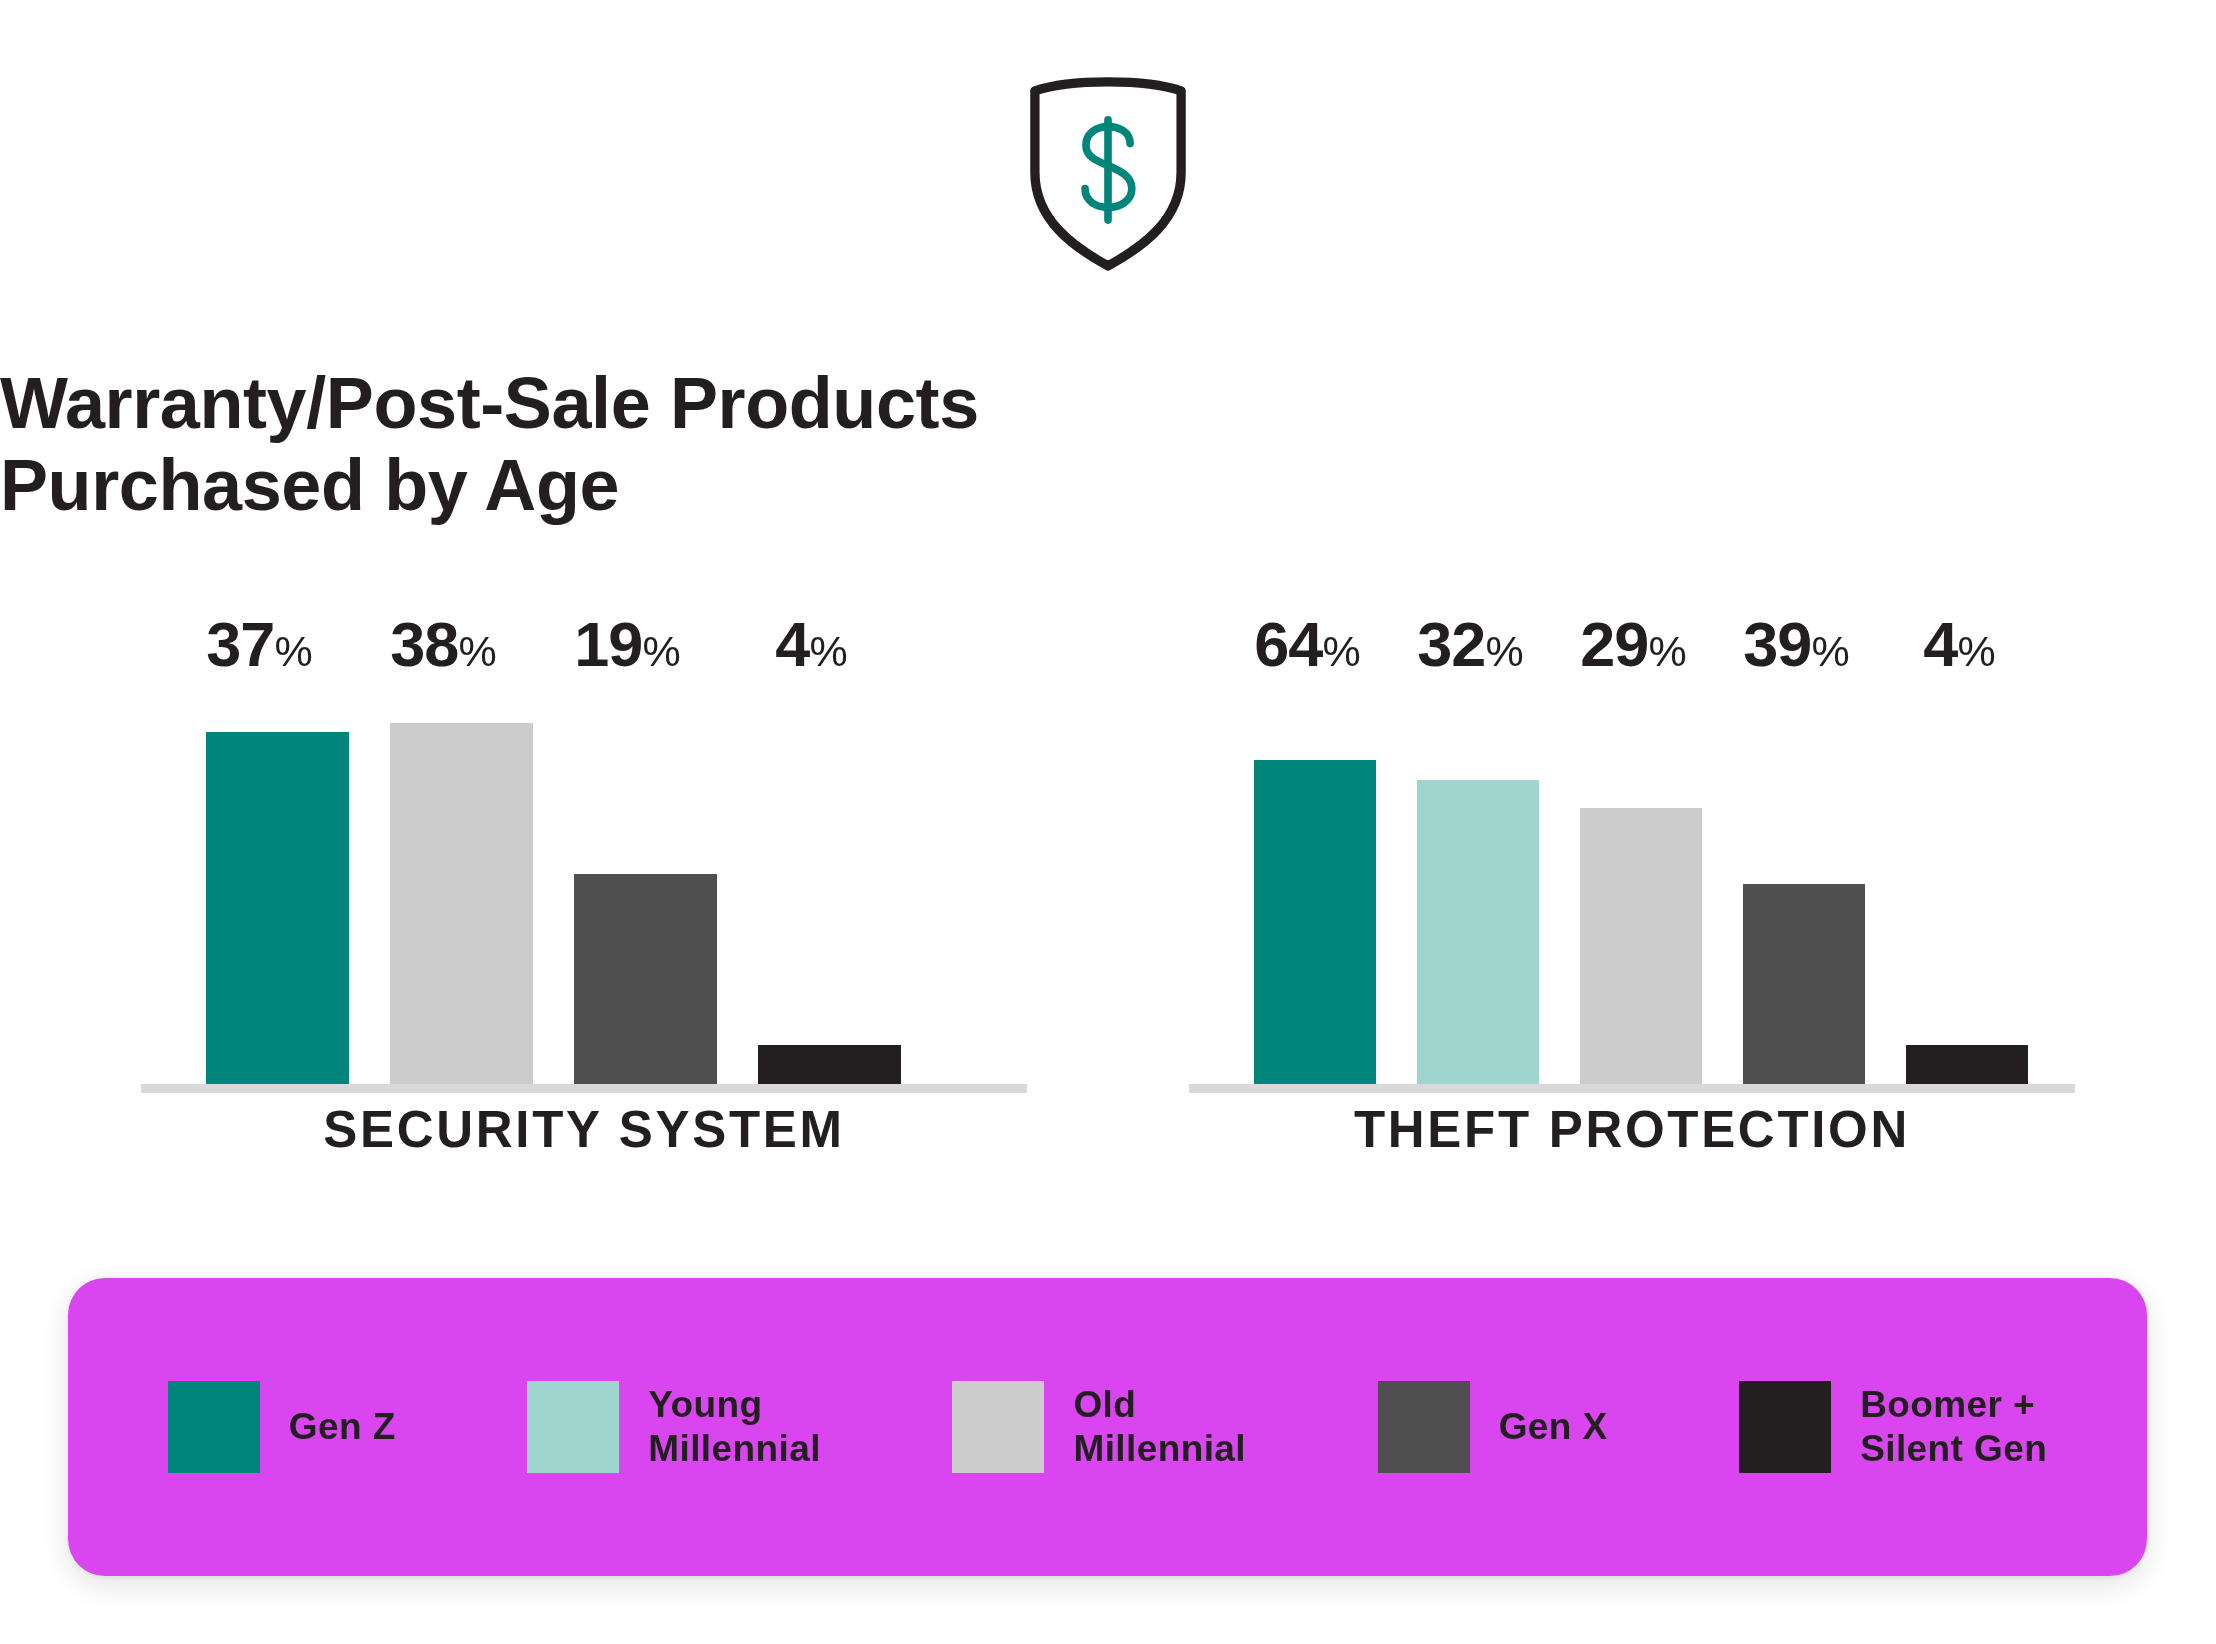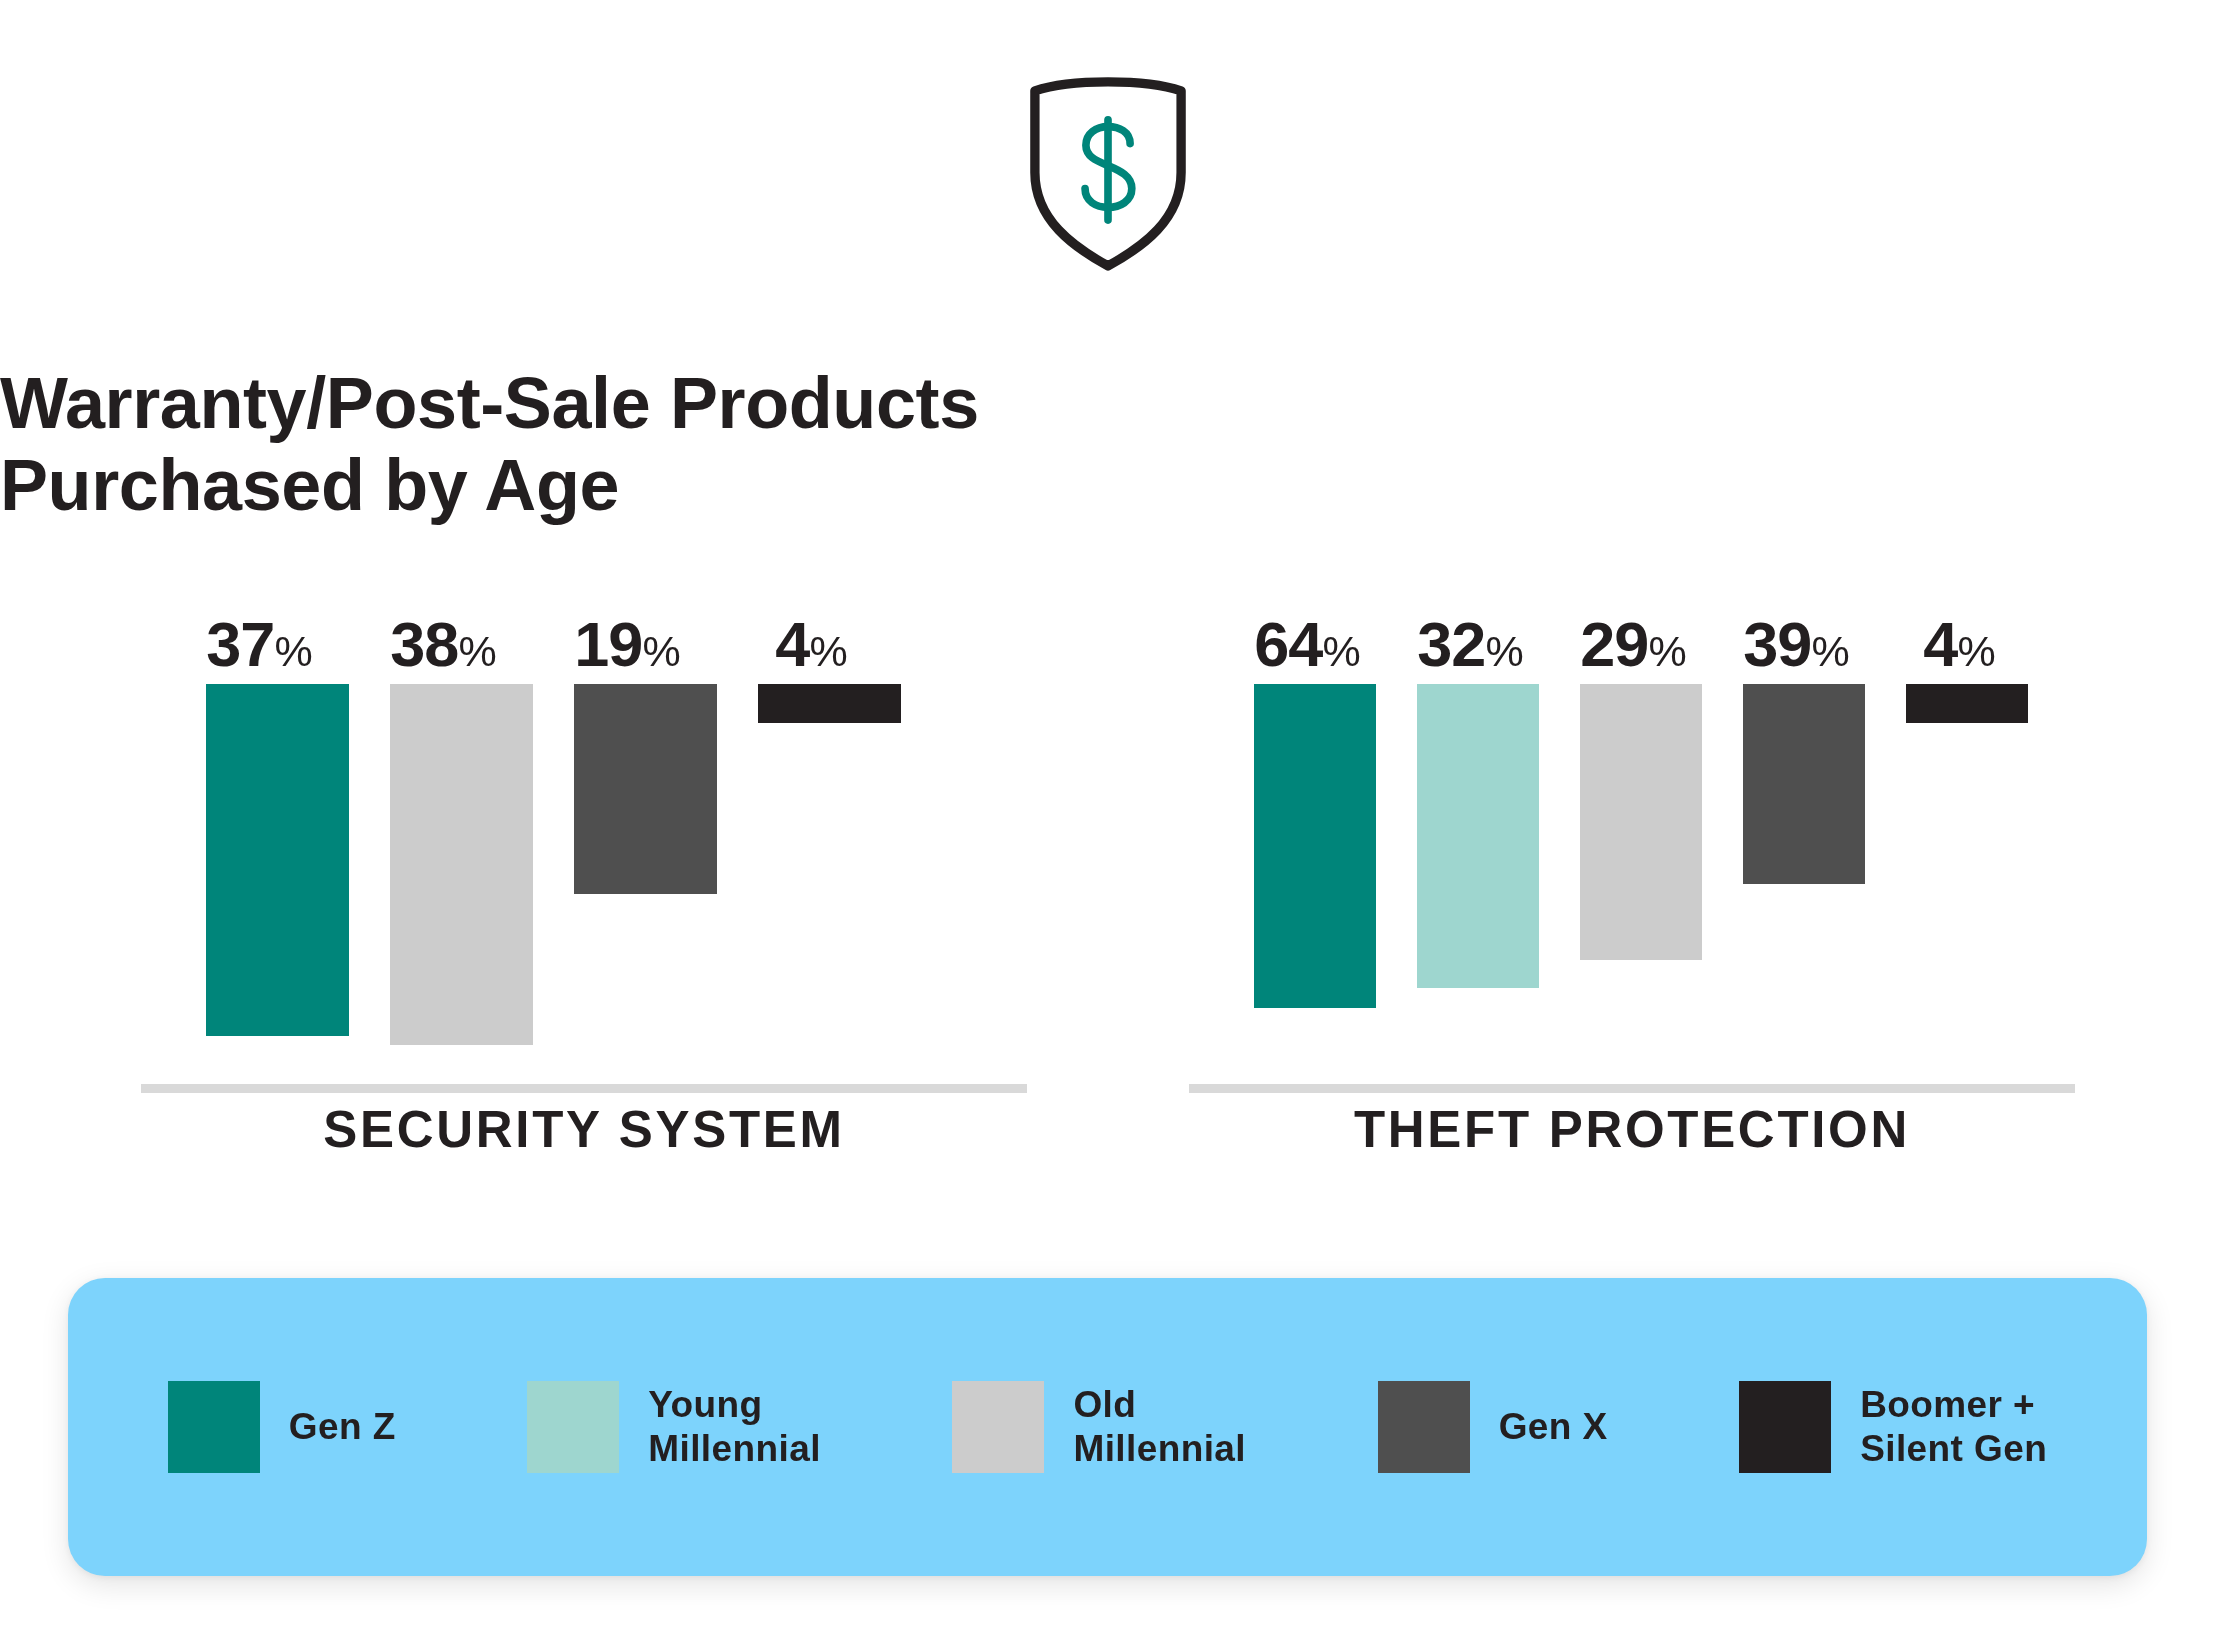--- a/index.html
+++ b/index.html
@@ -65,21 +65,21 @@
     height: 400px;
     display: flex;
     align-items: flex-end;
     gap: 23px;
   }
   .bar-col {
     width: 143px;
     height: 100%;
     display: flex;
     flex-direction: column;
-    justify-content: flex-start;
+    justify-content: flex-end;
     align-items: center;
     position: relative;
     padding-left: 18px;
   }
   .bar-label {
     position: absolute;
     bottom: 100%;
     left: 0;
     width: 143px;
     text-align: center;
@@ -122,21 +122,21 @@
     color: #231f20;
   }
 
   
   .legend-card {
     position: absolute;
     left: 68px;
     top: 1278px;
     width: 2079px;
     height: 298px;
-    background: #7dd3fc;
+    background: #d946ef;
     border-radius: 37px;
     box-shadow: 0 8.5px 29px rgba(0,0,0,0.11), 0 1.7px 6.8px rgba(0,0,0,0.05);
     display: flex;
     align-items: center;
     justify-content: space-around;
     padding: 0 34px;
     box-sizing: border-box;
   }
   .legend-item {
     display: flex;

